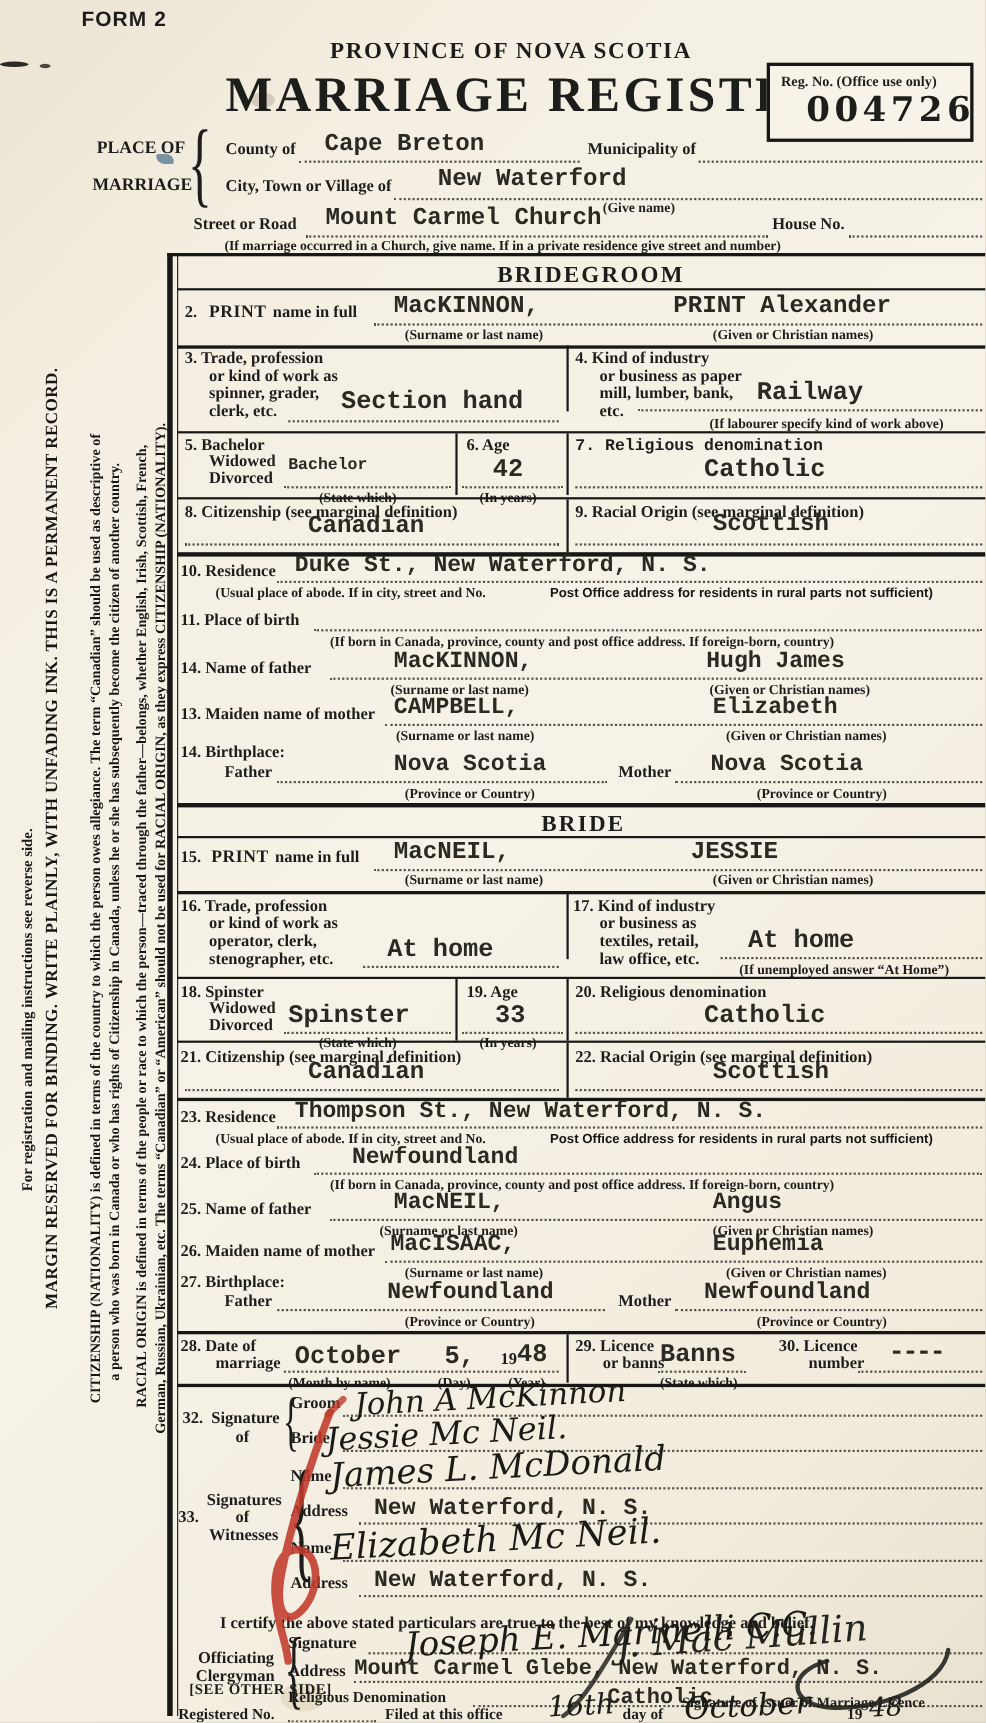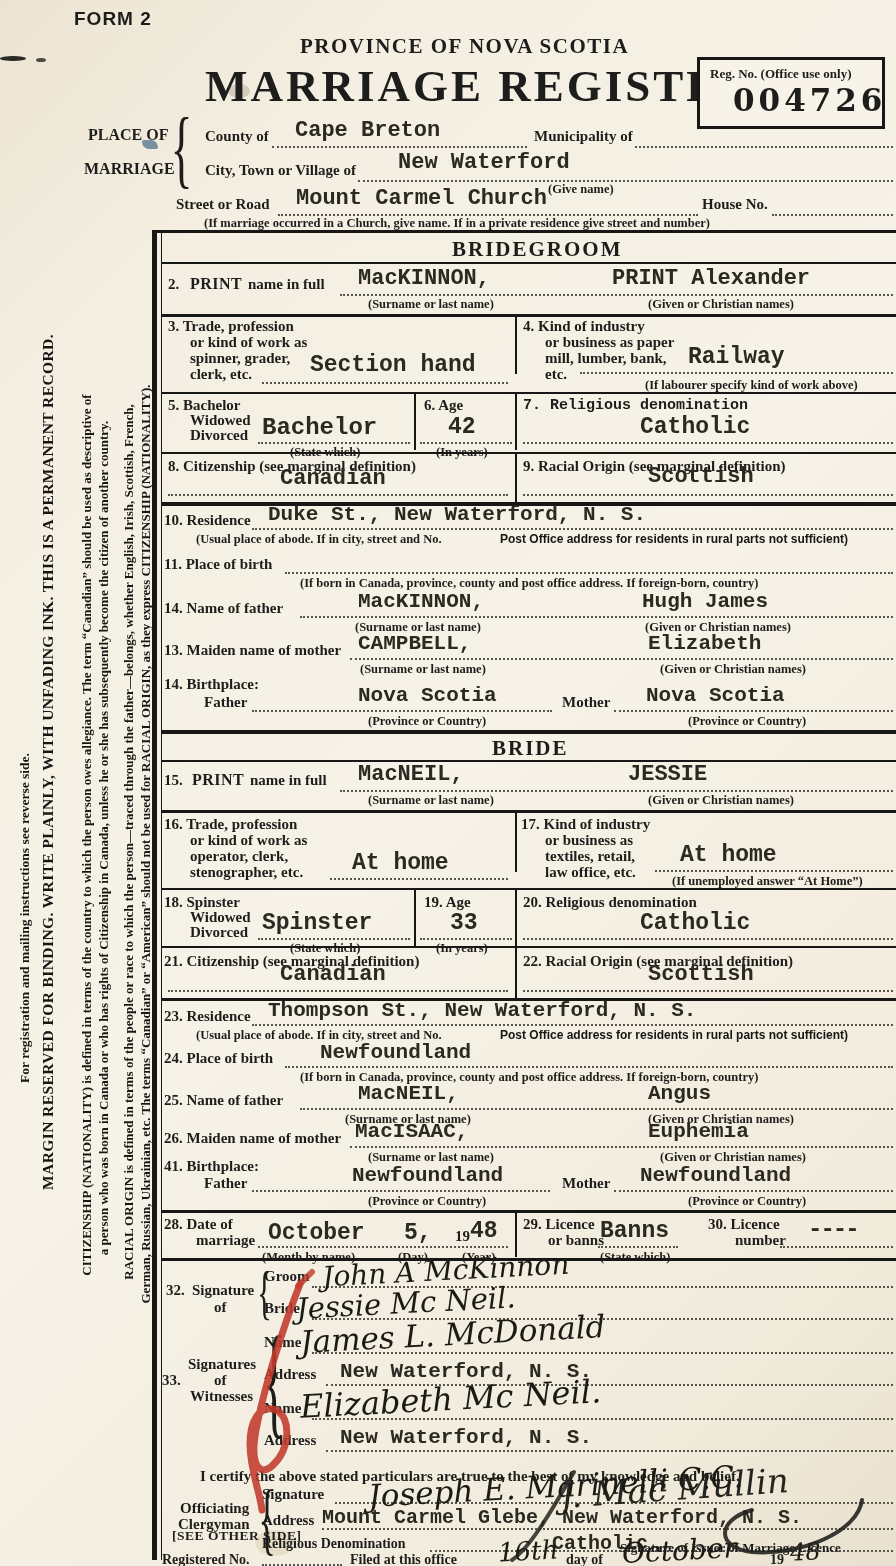--- a/index.html
+++ b/index.html
@@ -101,21 +101,21 @@
   <div class="typed" style="left:688px;top:344px;font-size:23px;">Railway</div>
   <div class="note" style="left:645px;top:378px;">(If labourer specify kind of work above)</div>
   <div class="hr" style="left:161px;top:392px;width:735px;height:2px;"></div>
 
   <div class="vr" style="left:414px;top:394px;width:2px;height:56px;"></div>
   <div class="vr" style="left:515px;top:394px;width:2px;height:56px;"></div>
   <div class="lbl" style="left:168px;top:397px;">5.  Bachelor</div>
   <div class="lbl" style="left:190px;top:412px;">Widowed</div>
   <div class="lbl" style="left:190px;top:427px;">Divorced</div>
   <div class="dot" style="left:258px;top:442px;width:152px;"></div>
-  <div class="typed" style="left:262px;top:414px;font-size:24px;">Bachelor</div>
+  <div class="typed" style="left:262px;top:414px;font-size:15px;">Bachelor</div>
   <div class="note" style="left:290px;top:445px;">(State which)</div>
   <div class="lbl" style="left:424px;top:397px;">6.  Age</div>
   <div class="dot" style="left:420px;top:442px;width:92px;"></div>
   <div class="typed" style="left:448px;top:414px;font-size:23px;">42</div>
   <div class="note" style="left:436px;top:445px;">(In years)</div>
   <div class="lbl" style="left:523px;top:397px;font-family:Liberation Mono, monospace;">7.  Religious denomination</div>
   <div class="dot" style="left:523px;top:442px;width:370px;"></div>
   <div class="typed" style="left:640px;top:414px;font-size:23px;">Catholic</div>
   <div class="hr" style="left:161px;top:452px;width:735px;height:2px;"></div>
 
@@ -236,21 +236,21 @@
   <div class="note" style="left:345px;top:1112px;">(Surname or last name)</div>
   <div class="note" style="left:648px;top:1112px;">(Given or Christian names)</div>
 
   <div class="lbl" style="left:164px;top:1130px;">26.  Maiden name of mother</div>
   <div class="dot" style="left:350px;top:1146px;width:543px;"></div>
   <div class="typed" style="left:355px;top:1120px;">MacISAAC,</div>
   <div class="typed" style="left:648px;top:1120px;">Euphemia</div>
   <div class="note" style="left:368px;top:1150px;">(Surname or last name)</div>
   <div class="note" style="left:660px;top:1150px;">(Given or Christian names)</div>
 
-  <div class="lbl" style="left:164px;top:1158px;">41.  Birthplace:</div>
+  <div class="lbl" style="left:164px;top:1158px;">27.  Birthplace:</div>
   <div class="lbl" style="left:204px;top:1175px;">Father</div>
   <div class="dot" style="left:252px;top:1190px;width:298px;"></div>
   <div class="typed" style="left:352px;top:1164px;">Newfoundland</div>
   <div class="lbl" style="left:562px;top:1175px;">Mother</div>
   <div class="dot" style="left:614px;top:1190px;width:279px;"></div>
   <div class="typed" style="left:640px;top:1164px;">Newfoundland</div>
   <div class="note" style="left:368px;top:1194px;">(Province or Country)</div>
   <div class="note" style="left:688px;top:1194px;">(Province or Country)</div>
   <div class="hr" style="left:161px;top:1210px;width:735px;height:3px;"></div>
 

